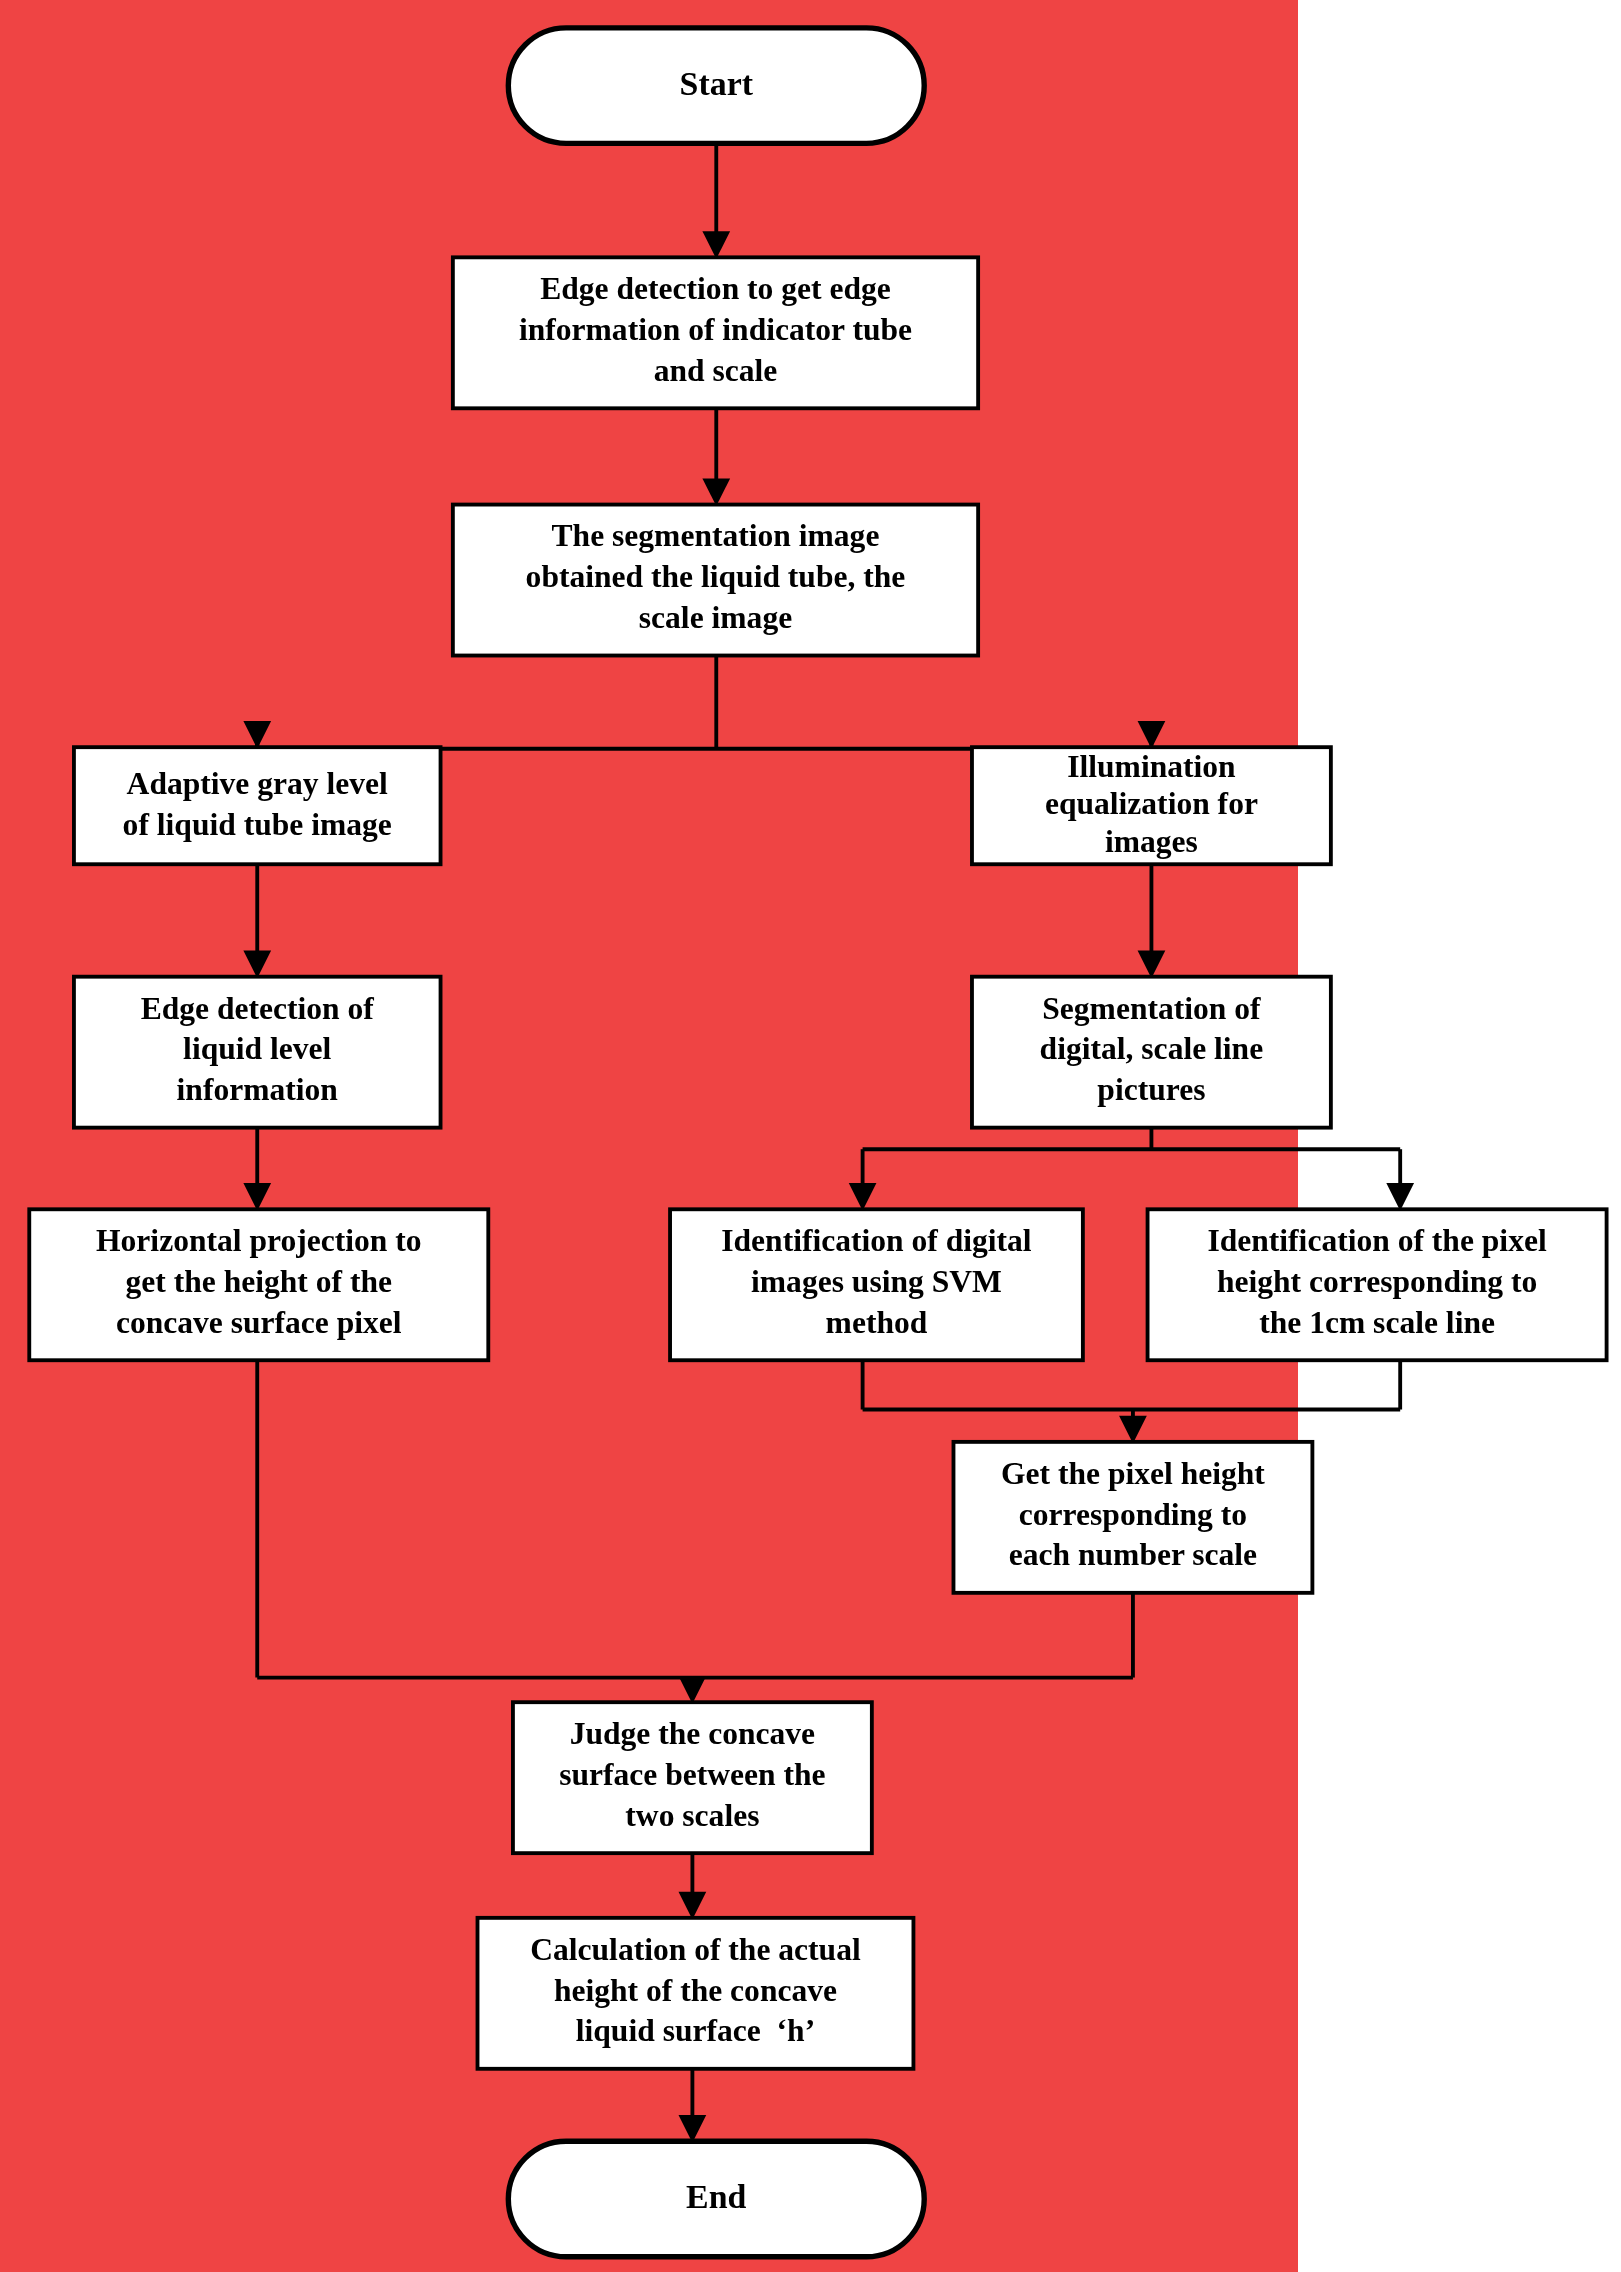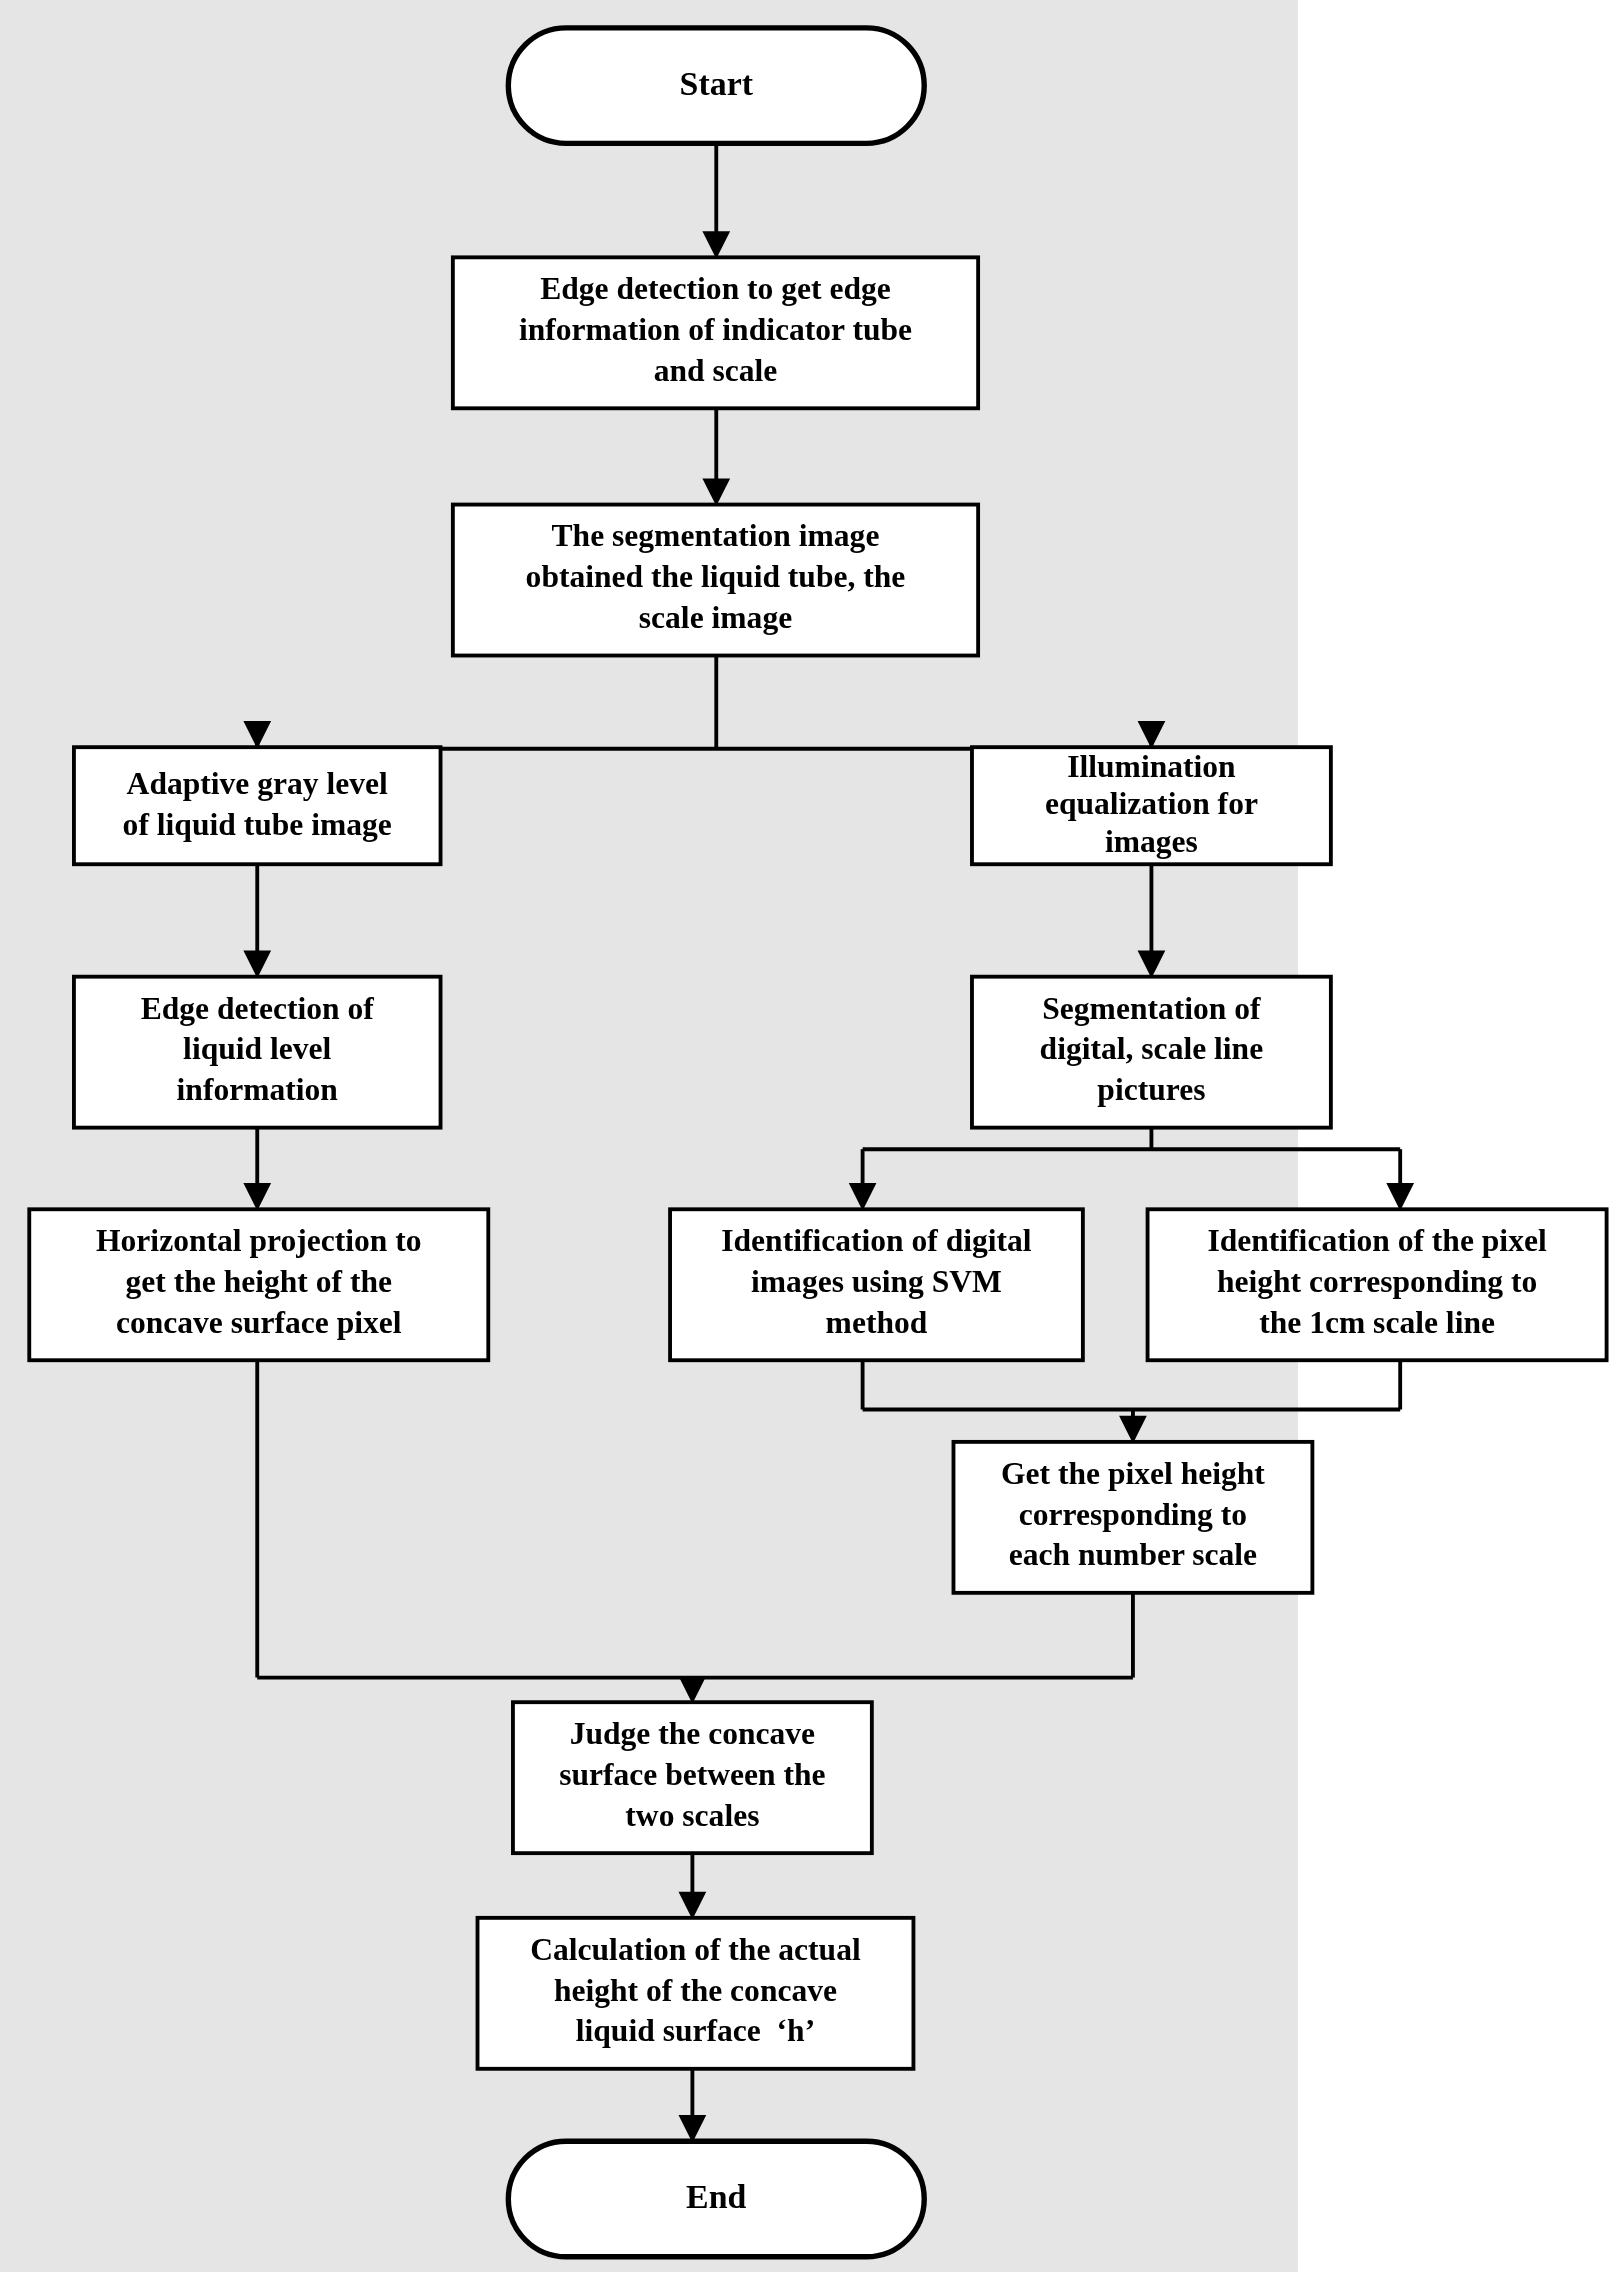--- a/index.html
+++ b/index.html
@@ -4,21 +4,21 @@
 <style>
   html, body {
     margin: 0;
     padding: 0;
     background: #ffffff;
   }
   #flowchart-root {
     position: relative;
     width: 1298px;
     height: 2273px;
-    background: #e5e5e5;
+    background: #ef4444;
     font-family: "Liberation Serif", "DejaVu Serif", serif;
     text-decoration: underline;
   }
   svg#flow-svg {
     position: absolute;
     top: 0;
     left: 0;
     width: 1622px;
     height: 2273px;
     display: block;

